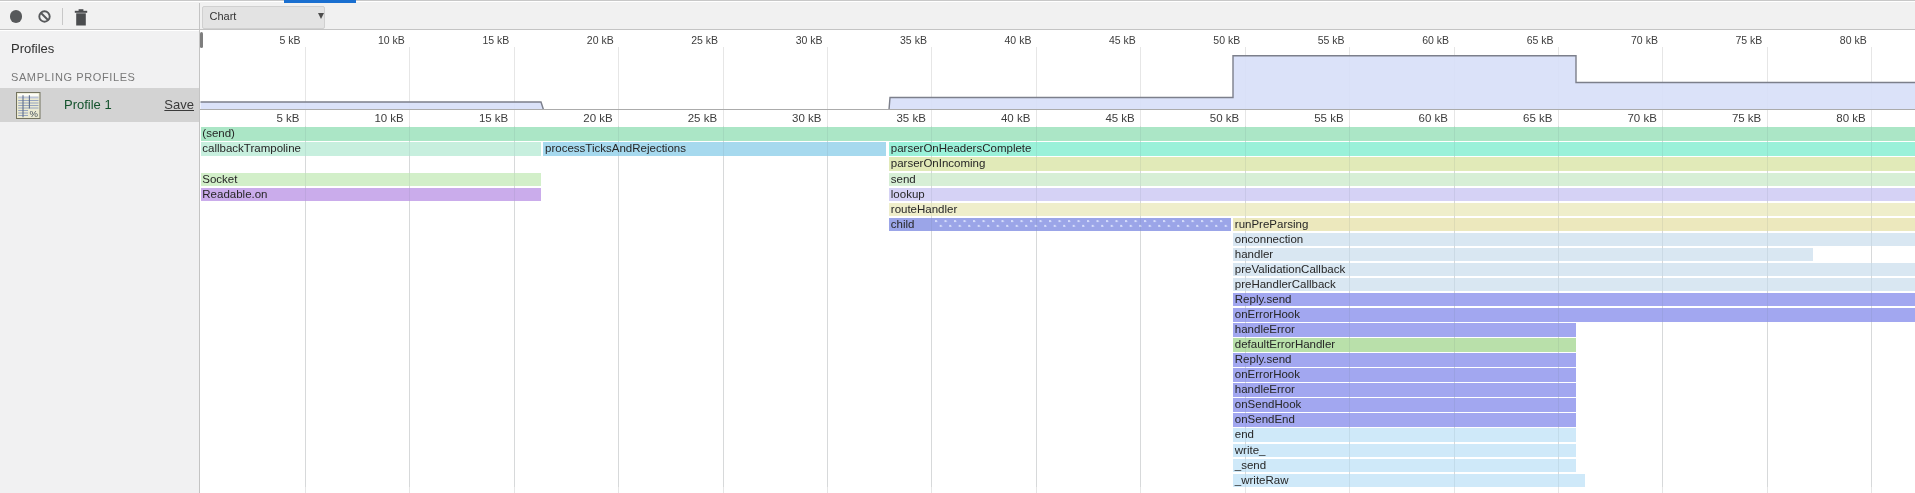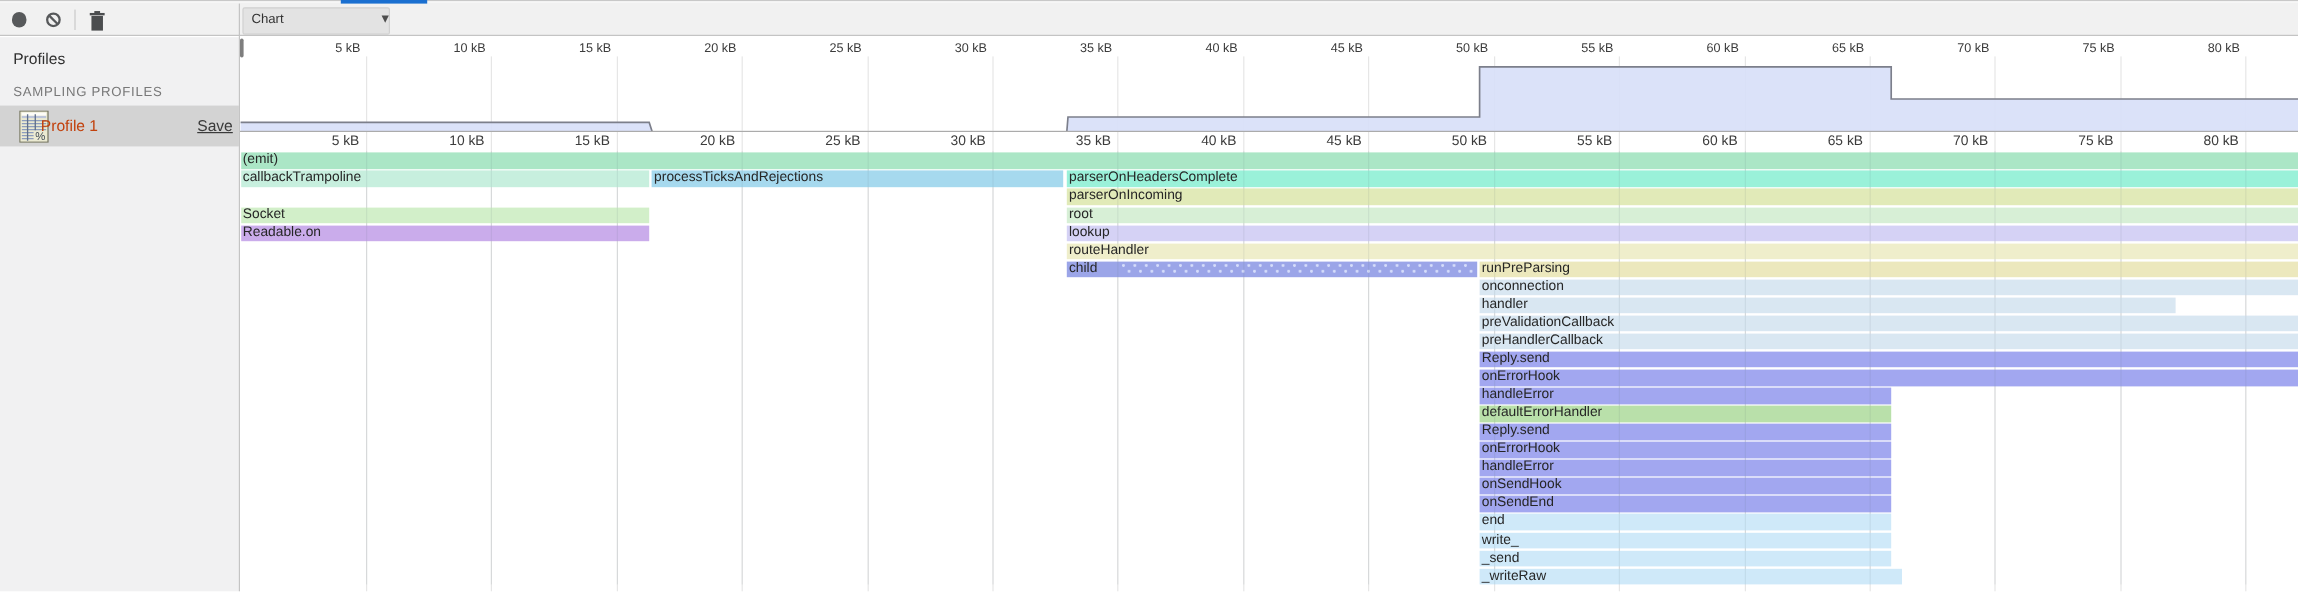--- a/index.html
+++ b/index.html
@@ -12,21 +12,21 @@
 #bluetab { left:283.8px; top:0.4px; width:71.9px; height:2.2px; background:#1a6fd0; z-index:5; }
 
 #toolbar { left:0; top:2px; width:1915px; height:28px; background:#f1f1f1;
   border-bottom:1px solid #c4c4c4; }
 
 #side { left:0; top:31px; width:199px; height:462px; background:#f1f1f2; }
 #sideborder { left:199px; top:3px; width:1px; height:490px; background:#c4c4c4; z-index:40; }
 #profilesLbl { left:11px; top:41px; font-size:13px; color:#303030; }
 #samplingLbl { left:11px; top:71px; font-size:11px; color:#787878; letter-spacing:0.6px; }
 #selrow { left:0; top:88px; width:199px; height:34px; background:#d3d3d3; }
-#profname { left:34px; top:97px; font-size:13px; color:#c2410c; }
+#profname { left:64px; top:97px; font-size:13px; color:#14532d; }
 #savelink { left:120px; top:97px; width:74px; font-size:13px; color:#3a3a3a;
   text-decoration:underline; text-align:right; }
 
 #recbtn { left:9.7px; top:10.4px; width:12.4px; height:12.4px; border-radius:50%; background:#57595b; }
 #tooldiv { left:62px; top:8px; width:1px; height:17px; background:#c8c8c8; }
 
 #chartsel { left:202px; top:5.5px; width:123px; height:23px; background:#e3e3e3;
   border:1px solid #d0d0d0; border-radius:2px; }
 #chartsel span { position:absolute; left:6.5px; top:3px; font-size:11px; color:#333; }
 #selarrow { left:318px; top:12.8px; width:0; height:0; border-left:3.8px solid transparent;
@@ -176,27 +176,27 @@
 <div class="rlab m" style="left:1671.3px;top:111.5px;">75 kB</div>
 <div class="rlab m" style="left:1775.7px;top:111.5px;">80 kB</div>
 <svg class="ovsvg" width="1715" height="78" viewBox="0 0 1715 78">
 <path d="M0.5,77.8 L0.5,70.0 L341.0,70.0 L343.5,77.8 Z" fill="rgba(216,223,248,0.92)"></path>
 <path d="M689.0,77.8 L690.0,65.5 L1033.0,65.5 L1033.0,23.8 L1376.0,23.8 L1376.0,50.5 L1715.0,50.5 L1715.0,77.8 Z" fill="rgba(216,223,248,0.92)"></path>
 <path d="M0.5,70.0 L341.0,70.0 L343.5,77.8" fill="none" stroke="#7c7f8b" stroke-width="1.4"></path>
 <path d="M689.0,77.8 L690.0,65.5 L1033.0,65.5 L1033.0,23.8 L1376.0,23.8 L1376.0,50.5 L1715.0,50.5" fill="none" stroke="#7c7f8b" stroke-width="1.4"></path>
 </svg>
 <div id="ovborder" class="abs"></div>
 <div id="grabber" class="abs"></div>
-<div class="bar" style="left:200.5px;top:127.3px;width:1714.5px;background-color:#abe6c6;">(emit)</div>
+<div class="bar" style="left:200.5px;top:127.3px;width:1714.5px;background-color:#abe6c6;">(send)</div>
 <div class="bar" style="left:200.5px;top:142.4px;width:340.5px;background-color:#c7efde;">callbackTrampoline</div>
 <div class="bar" style="left:543.3px;top:142.4px;width:343.2px;background-color:#a6d9ee;">processTicksAndRejections</div>
 <div class="bar" style="left:889.0px;top:142.4px;width:1026.0px;background-color:#9af1d9;">parserOnHeadersComplete</div>
 <div class="bar" style="left:200.5px;top:172.5px;width:340.5px;background-color:#d2efc9;">Socket</div>
 <div class="bar" style="left:889.0px;top:157.4px;width:1026.0px;background-color:#e1eab8;">parserOnIncoming</div>
-<div class="bar" style="left:889.0px;top:172.5px;width:1026.0px;background-color:#d7efd6;">root</div>
+<div class="bar" style="left:889.0px;top:172.5px;width:1026.0px;background-color:#d7efd6;">send</div>
 <div class="bar" style="left:200.5px;top:187.5px;width:340.5px;background-color:#caaceb;">Readable.on</div>
 <div class="bar" style="left:889.0px;top:187.5px;width:1026.0px;background-color:#d5d2f5;">lookup</div>
 <div class="bar" style="left:889.0px;top:202.6px;width:1026.0px;background-color:#efeecb;">routeHandler</div>
 <div class="bar dotted" style="left:889.0px;top:217.6px;width:342.0px;background-color:#9ba5e8;">child</div>
 <div class="bar" style="left:1233.0px;top:217.6px;width:682.0px;background-color:#ece8bd;">runPreParsing</div>
 <div class="bar" style="left:1233.0px;top:232.7px;width:682.0px;background-color:#d9e7f2;">onconnection</div>
 <div class="bar" style="left:1233.0px;top:247.7px;width:580px;background-color:#d9e7f2;">handler</div>
 <div class="bar" style="left:1233.0px;top:262.8px;width:682.0px;background-color:#d9e7f2;">preValidationCallback</div>
 <div class="bar" style="left:1233.0px;top:277.9px;width:682.0px;background-color:#d9e7f2;">preHandlerCallback</div>
 <div class="bar" style="left:1233.0px;top:292.9px;width:682.0px;background-color:#a2a7f0;">Reply.send</div>

